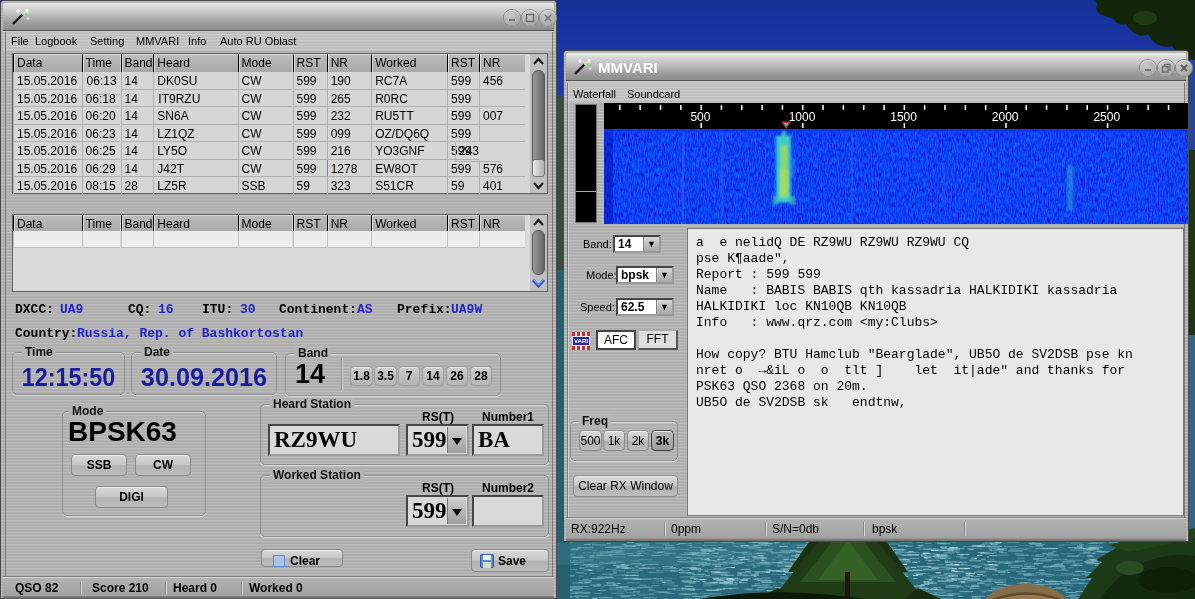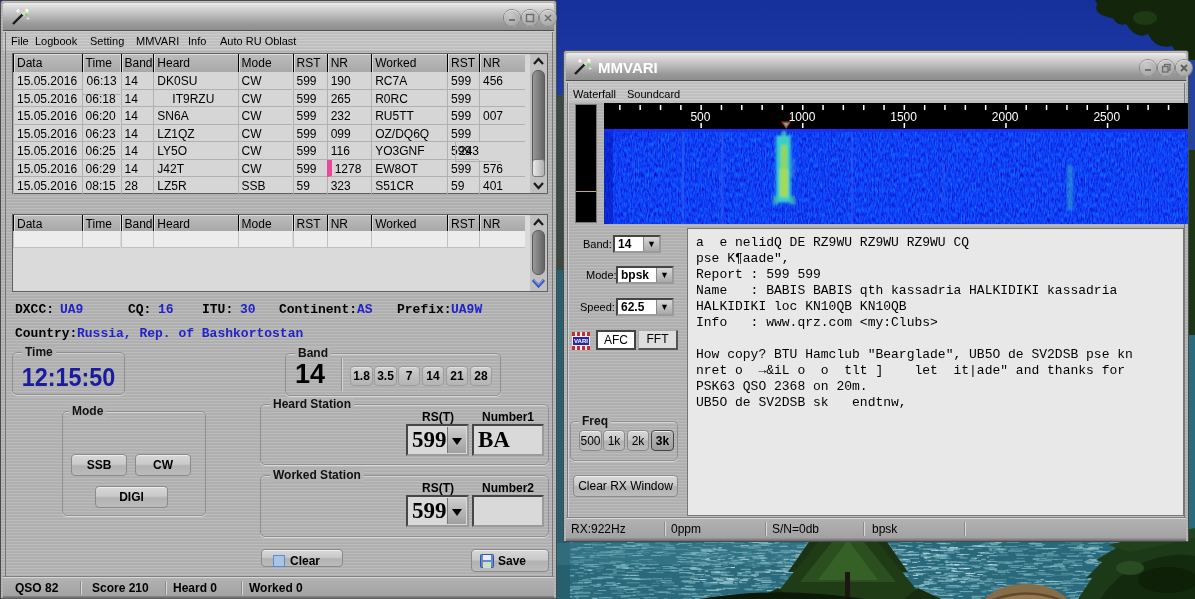--- a/index.html
+++ b/index.html
@@ -1895,21 +1895,21 @@
       <div style="position:absolute;left:140.3px;top:18px;width:84.29999999999998px;height:17.5px;border-left:1px solid #b0b0b0;border-bottom:1px solid #b0b0b0;font:12px 'Liberation Sans';padding:2px 0 0 3px;overflow:hidden">DK0SU</div>
       <div style="position:absolute;left:224.6px;top:18px;width:54.900000000000006px;height:17.5px;border-left:1px solid #b0b0b0;border-bottom:1px solid #b0b0b0;font:12px 'Liberation Sans';padding:2px 0 0 3px;overflow:hidden">CW</div>
       <div style="position:absolute;left:279.5px;top:18px;width:34.19999999999999px;height:17.5px;border-left:1px solid #b0b0b0;border-bottom:1px solid #b0b0b0;font:12px 'Liberation Sans';padding:2px 0 0 3px;overflow:hidden">599</div>
       <div style="position:absolute;left:313.7px;top:18px;width:44.5px;height:17.5px;border-left:1px solid #b0b0b0;border-bottom:1px solid #b0b0b0;font:12px 'Liberation Sans';padding:2px 0 0 3px;overflow:hidden">190</div>
       <div style="position:absolute;left:358.2px;top:18px;width:75.90000000000003px;height:17.5px;border-left:1px solid #b0b0b0;border-bottom:1px solid #b0b0b0;font:12px 'Liberation Sans';padding:2px 0 0 3px;overflow:hidden">RC7A</div>
       <div style="position:absolute;left:434.1px;top:18px;width:31.899999999999977px;height:17.5px;border-left:1px solid #b0b0b0;border-bottom:1px solid #b0b0b0;font:12px 'Liberation Sans';padding:2px 0 0 3px;overflow:hidden">599</div>
       <div style="position:absolute;left:466px;top:18px;width:46px;height:17.5px;border-left:1px solid #b0b0b0;border-bottom:1px solid #b0b0b0;font:12px 'Liberation Sans';padding:2px 0 0 3px;overflow:hidden">456</div>
       <div style="position:absolute;left:0px;top:35.5px;width:68.6px;height:17.5px;border-left:1px solid #b0b0b0;border-bottom:1px solid #b0b0b0;font:12px 'Liberation Sans';padding:2px 0 0 3px;overflow:hidden">15.05.2016</div>
       <div style="position:absolute;left:68.6px;top:35.5px;width:38.900000000000006px;height:17.5px;border-left:1px solid #b0b0b0;border-bottom:1px solid #b0b0b0;font:12px 'Liberation Sans';padding:2px 0 0 3px;overflow:hidden">06:18</div>
       <div style="position:absolute;left:107.5px;top:35.5px;width:32.80000000000001px;height:17.5px;border-left:1px solid #b0b0b0;border-bottom:1px solid #b0b0b0;font:12px 'Liberation Sans';padding:2px 0 0 3px;overflow:hidden">14</div>
-      <div style="position:absolute;left:140.3px;top:35.5px;width:84.29999999999998px;height:17.5px;border-left:1px solid #b0b0b0;border-bottom:1px solid #b0b0b0;font:12px 'Liberation Sans';padding:2px 0 0 18px;overflow:hidden">IT9RZU</div>
+      <div style="position:absolute;left:140.3px;top:35.5px;width:84.29999999999998px;height:17.5px;border-left:1px solid #b0b0b0;border-bottom:1px solid #b0b0b0;font:12px 'Liberation Sans';padding:2px 0 0 4px;overflow:hidden">IT9RZU</div>
       <div style="position:absolute;left:224.6px;top:35.5px;width:54.900000000000006px;height:17.5px;border-left:1px solid #b0b0b0;border-bottom:1px solid #b0b0b0;font:12px 'Liberation Sans';padding:2px 0 0 3px;overflow:hidden">CW</div>
       <div style="position:absolute;left:279.5px;top:35.5px;width:34.19999999999999px;height:17.5px;border-left:1px solid #b0b0b0;border-bottom:1px solid #b0b0b0;font:12px 'Liberation Sans';padding:2px 0 0 3px;overflow:hidden">599</div>
       <div style="position:absolute;left:313.7px;top:35.5px;width:44.5px;height:17.5px;border-left:1px solid #b0b0b0;border-bottom:1px solid #b0b0b0;font:12px 'Liberation Sans';padding:2px 0 0 3px;overflow:hidden">265</div>
       <div style="position:absolute;left:358.2px;top:35.5px;width:75.90000000000003px;height:17.5px;border-left:1px solid #b0b0b0;border-bottom:1px solid #b0b0b0;font:12px 'Liberation Sans';padding:2px 0 0 3px;overflow:hidden">R0RC</div>
       <div style="position:absolute;left:434.1px;top:35.5px;width:31.899999999999977px;height:17.5px;border-left:1px solid #b0b0b0;border-bottom:1px solid #b0b0b0;font:12px 'Liberation Sans';padding:2px 0 0 3px;overflow:hidden">599</div>
       <div style="position:absolute;left:466px;top:35.5px;width:46px;height:17.5px;border-left:1px solid #b0b0b0;border-bottom:1px solid #b0b0b0;font:12px 'Liberation Sans';padding:2px 0 0 3px;overflow:hidden"></div>
       <div style="position:absolute;left:0px;top:53px;width:68.6px;height:17.5px;border-left:1px solid #b0b0b0;border-bottom:1px solid #b0b0b0;font:12px 'Liberation Sans';padding:2px 0 0 3px;overflow:hidden">15.05.2016</div>
       <div style="position:absolute;left:68.6px;top:53px;width:38.900000000000006px;height:17.5px;border-left:1px solid #b0b0b0;border-bottom:1px solid #b0b0b0;font:12px 'Liberation Sans';padding:2px 0 0 3px;overflow:hidden">06:20</div>
       <div style="position:absolute;left:107.5px;top:53px;width:32.80000000000001px;height:17.5px;border-left:1px solid #b0b0b0;border-bottom:1px solid #b0b0b0;font:12px 'Liberation Sans';padding:2px 0 0 3px;overflow:hidden">14</div>
       <div style="position:absolute;left:140.3px;top:53px;width:84.29999999999998px;height:17.5px;border-left:1px solid #b0b0b0;border-bottom:1px solid #b0b0b0;font:12px 'Liberation Sans';padding:2px 0 0 3px;overflow:hidden">SN6A</div>
@@ -1928,31 +1928,31 @@
       <div style="position:absolute;left:313.7px;top:70.5px;width:44.5px;height:17.5px;border-left:1px solid #b0b0b0;border-bottom:1px solid #b0b0b0;font:12px 'Liberation Sans';padding:2px 0 0 3px;overflow:hidden">099</div>
       <div style="position:absolute;left:358.2px;top:70.5px;width:75.90000000000003px;height:17.5px;border-left:1px solid #b0b0b0;border-bottom:1px solid #b0b0b0;font:12px 'Liberation Sans';padding:2px 0 0 3px;overflow:hidden">OZ/DQ6Q</div>
       <div style="position:absolute;left:434.1px;top:70.5px;width:31.899999999999977px;height:17.5px;border-left:1px solid #b0b0b0;border-bottom:1px solid #b0b0b0;font:12px 'Liberation Sans';padding:2px 0 0 3px;overflow:hidden">599</div>
       <div style="position:absolute;left:466px;top:70.5px;width:46px;height:17.5px;border-left:1px solid #b0b0b0;border-bottom:1px solid #b0b0b0;font:12px 'Liberation Sans';padding:2px 0 0 3px;overflow:hidden"></div>
       <div style="position:absolute;left:0px;top:88px;width:68.6px;height:17.5px;border-left:1px solid #b0b0b0;border-bottom:1px solid #b0b0b0;font:12px 'Liberation Sans';padding:2px 0 0 3px;overflow:hidden">15.05.2016</div>
       <div style="position:absolute;left:68.6px;top:88px;width:38.900000000000006px;height:17.5px;border-left:1px solid #b0b0b0;border-bottom:1px solid #b0b0b0;font:12px 'Liberation Sans';padding:2px 0 0 3px;overflow:hidden">06:25</div>
       <div style="position:absolute;left:107.5px;top:88px;width:32.80000000000001px;height:17.5px;border-left:1px solid #b0b0b0;border-bottom:1px solid #b0b0b0;font:12px 'Liberation Sans';padding:2px 0 0 3px;overflow:hidden">14</div>
       <div style="position:absolute;left:140.3px;top:88px;width:84.29999999999998px;height:17.5px;border-left:1px solid #b0b0b0;border-bottom:1px solid #b0b0b0;font:12px 'Liberation Sans';padding:2px 0 0 3px;overflow:hidden">LY5O</div>
       <div style="position:absolute;left:224.6px;top:88px;width:54.900000000000006px;height:17.5px;border-left:1px solid #b0b0b0;border-bottom:1px solid #b0b0b0;font:12px 'Liberation Sans';padding:2px 0 0 3px;overflow:hidden">CW</div>
       <div style="position:absolute;left:279.5px;top:88px;width:34.19999999999999px;height:17.5px;border-left:1px solid #b0b0b0;border-bottom:1px solid #b0b0b0;font:12px 'Liberation Sans';padding:2px 0 0 3px;overflow:hidden">599</div>
-      <div style="position:absolute;left:313.7px;top:88px;width:44.5px;height:17.5px;border-left:1px solid #b0b0b0;border-bottom:1px solid #b0b0b0;font:12px 'Liberation Sans';padding:2px 0 0 3px;overflow:hidden">116</div>
+      <div style="position:absolute;left:313.7px;top:88px;width:44.5px;height:17.5px;border-left:1px solid #b0b0b0;border-bottom:1px solid #b0b0b0;font:12px 'Liberation Sans';padding:2px 0 0 3px;overflow:hidden">216</div>
       <div style="position:absolute;left:358.2px;top:88px;width:75.90000000000003px;height:17.5px;border-left:1px solid #b0b0b0;border-bottom:1px solid #b0b0b0;font:12px 'Liberation Sans';padding:2px 0 0 3px;overflow:hidden">YO3GNF</div>
       <div style="position:absolute;left:434.1px;top:88px;width:31.899999999999977px;height:17.5px;border-left:1px solid #b0b0b0;border-bottom:1px solid #b0b0b0;font:12px 'Liberation Sans';padding:2px 0 0 3px;overflow:hidden">599</div>
       <div style="position:absolute;left:442px;top:88px;width:46px;height:17.5px;border-left:1px solid #b0b0b0;border-bottom:1px solid #b0b0b0;font:12px 'Liberation Sans';padding:2px 0 17px 3px;overflow:hidden">243</div>
       <div style="position:absolute;left:0px;top:105.5px;width:68.6px;height:17.5px;border-left:1px solid #b0b0b0;border-bottom:1px solid #b0b0b0;font:12px 'Liberation Sans';padding:2px 0 0 3px;overflow:hidden">15.05.2016</div>
       <div style="position:absolute;left:68.6px;top:105.5px;width:38.900000000000006px;height:17.5px;border-left:1px solid #b0b0b0;border-bottom:1px solid #b0b0b0;font:12px 'Liberation Sans';padding:2px 0 0 3px;overflow:hidden">06:29</div>
       <div style="position:absolute;left:107.5px;top:105.5px;width:32.80000000000001px;height:17.5px;border-left:1px solid #b0b0b0;border-bottom:1px solid #b0b0b0;font:12px 'Liberation Sans';padding:2px 0 0 3px;overflow:hidden">14</div>
       <div style="position:absolute;left:140.3px;top:105.5px;width:84.29999999999998px;height:17.5px;border-left:1px solid #b0b0b0;border-bottom:1px solid #b0b0b0;font:12px 'Liberation Sans';padding:2px 0 0 3px;overflow:hidden">J42T</div>
       <div style="position:absolute;left:224.6px;top:105.5px;width:54.900000000000006px;height:17.5px;border-left:1px solid #b0b0b0;border-bottom:1px solid #b0b0b0;font:12px 'Liberation Sans';padding:2px 0 0 3px;overflow:hidden">CW</div>
       <div style="position:absolute;left:279.5px;top:105.5px;width:34.19999999999999px;height:17.5px;border-left:1px solid #b0b0b0;border-bottom:1px solid #b0b0b0;font:12px 'Liberation Sans';padding:2px 0 0 3px;overflow:hidden">599</div>
-      <div style="position:absolute;left:313.7px;top:105.5px;width:44.5px;height:17.5px;border-left:5px solid #ec4899;border-bottom:1px solid #b0b0b0;font:12px 'Liberation Sans';padding:2px 0 0 3px;overflow:hidden">1278</div>
+      <div style="position:absolute;left:313.7px;top:105.5px;width:44.5px;height:17.5px;border-left:1px solid #ec4899;border-bottom:1px solid #b0b0b0;font:12px 'Liberation Sans';padding:2px 0 0 3px;overflow:hidden">1278</div>
       <div style="position:absolute;left:358.2px;top:105.5px;width:75.90000000000003px;height:17.5px;border-left:1px solid #b0b0b0;border-bottom:1px solid #b0b0b0;font:12px 'Liberation Sans';padding:2px 0 0 3px;overflow:hidden">EW8OT</div>
       <div style="position:absolute;left:434.1px;top:105.5px;width:31.899999999999977px;height:17.5px;border-left:1px solid #b0b0b0;border-bottom:1px solid #b0b0b0;font:12px 'Liberation Sans';padding:2px 0 0 3px;overflow:hidden">599</div>
       <div style="position:absolute;left:466px;top:105.5px;width:46px;height:17.5px;border-left:1px solid #b0b0b0;border-bottom:1px solid #b0b0b0;font:12px 'Liberation Sans';padding:2px 0 0 3px;overflow:hidden">576</div>
       <div style="position:absolute;left:0px;top:123px;width:68.6px;height:17.5px;border-left:1px solid #b0b0b0;border-bottom:1px solid #b0b0b0;font:12px 'Liberation Sans';padding:2px 0 0 3px;overflow:hidden">15.05.2016</div>
       <div style="position:absolute;left:68.6px;top:123px;width:38.900000000000006px;height:17.5px;border-left:1px solid #b0b0b0;border-bottom:1px solid #b0b0b0;font:12px 'Liberation Sans';padding:2px 0 0 3px;overflow:hidden">08:15</div>
       <div style="position:absolute;left:107.5px;top:123px;width:32.80000000000001px;height:17.5px;border-left:1px solid #b0b0b0;border-bottom:1px solid #b0b0b0;font:12px 'Liberation Sans';padding:2px 0 0 3px;overflow:hidden">28</div>
       <div style="position:absolute;left:140.3px;top:123px;width:84.29999999999998px;height:17.5px;border-left:1px solid #b0b0b0;border-bottom:1px solid #b0b0b0;font:12px 'Liberation Sans';padding:2px 0 0 3px;overflow:hidden">LZ5R</div>
       <div style="position:absolute;left:224.6px;top:123px;width:54.900000000000006px;height:17.5px;border-left:1px solid #b0b0b0;border-bottom:1px solid #b0b0b0;font:12px 'Liberation Sans';padding:2px 0 0 3px;overflow:hidden">SSB</div>
       <div style="position:absolute;left:279.5px;top:123px;width:34.19999999999999px;height:17.5px;border-left:1px solid #b0b0b0;border-bottom:1px solid #b0b0b0;font:12px 'Liberation Sans';padding:2px 0 0 3px;overflow:hidden">59</div>
       <div style="position:absolute;left:313.7px;top:123px;width:44.5px;height:17.5px;border-left:1px solid #b0b0b0;border-bottom:1px solid #b0b0b0;font:12px 'Liberation Sans';padding:2px 0 0 3px;overflow:hidden">323</div>
@@ -2018,41 +2018,47 @@
  </div>
  <div class="mono" style="position:absolute;top:325px;left:0;font-weight:bold;font-size:13px">
   <span style="position:absolute;left:14px;color:#000">Country:</span>
       <span style="position:absolute;left:76px;color:#2222c8;white-space:nowrap">Russia, Rep. of Bashkortostan</span>
  </div>
 
  <div class="gbox" style="left:11px;top:351px;width:113px;height:43px">
   <div class="glab" style="left:9px">Time</div>
   <div style="position:absolute;left:0;top:9px;width:100%;text-align:center;font:bold 26px 'Liberation Sans';color:#1b1b9e;transform:scale(0.9,1)">12:15:50</div>
  </div>
+ <div class="gbox" style="left:130px;top:351px;width:146px;height:43px">
+  <div class="glab" style="left:9px">Date</div>
+  <div style="position:absolute;left:0;top:9px;width:100%;text-align:center;font:bold 26px 'Liberation Sans';color:#1b1b9e;transform:scale(0.97,1)">30.09.2016</div>
+ </div>
  <div class="gbox" style="left:284px;top:352px;width:216px;height:43px">
   <div class="glab" style="left:9px">Band</div>
   <div style="position:absolute;left:9px;top:5px;font:bold 27px 'Liberation Sans';color:#000">14</div>
   <div style="position:absolute;left:55px;top:4px;bottom:4px;width:2px;border-left:1px solid #8f8f8f;border-right:1px solid #d5d5d5"></div>
   <div class="btn flat" style="left:64px;top:12px;width:23px;height:20px;line-height:19px;font-size:12px">1.8</div>
   <div class="btn flat" style="left:88px;top:12px;width:23px;height:20px;line-height:19px;font-size:12px">3.5</div>
   <div class="btn flat" style="left:112px;top:12px;width:22px;height:20px;line-height:19px;font-size:12px">7</div>
   <div class="btn flat" style="left:136px;top:12px;width:22px;height:20px;line-height:19px;font-size:12px">14</div>
-  <div class="btn flat" style="left:160px;top:12px;width:22px;height:20px;line-height:19px;font-size:12px">21</div>
+  <div class="btn flat" style="left:160px;top:12px;width:22px;height:20px;line-height:19px;font-size:12px">26</div>
   <div class="btn flat" style="left:184px;top:12px;width:22px;height:20px;line-height:19px;font-size:12px">28</div>
  </div>
 
  <div class="gbox" style="left:61px;top:410px;width:144px;height:105px">
   <div class="glab" style="left:6px">Mode</div>
+  <div style="position:absolute;left:5px;top:4px;font:bold 28px 'Liberation Sans';letter-spacing:0px;color:#000">BPSK63</div>
   <div class="btn" style="left:8px;top:42px;width:56px;height:22px;line-height:21px">SSB</div>
   <div class="btn" style="left:72px;top:42px;width:56px;height:22px;line-height:21px">CW</div>
   <div class="btn" style="left:32px;top:74px;width:73px;height:22px;line-height:21px">DIGI</div>
  </div>
 
  <div class="gbox" style="left:259px;top:403px;width:289px;height:61px">
   <div class="glab" style="left:9px">Heard Station</div>
+  <div class="edit" style="left:7px;top:19px;width:132px;height:32px;padding:0 0 0 4px">RZ9WU</div>
   <div style="position:absolute;left:161px;top:5px;font:bold 12px 'Liberation Sans'">RS(T)</div>
   <div class="edit" style="left:145px;top:19px;width:63px;height:32px;padding:0 0 0 4px">599<span style="position:absolute;right:1px;top:1px;bottom:1px;width:19px;background:linear-gradient(180deg,#cfcfcf,#9f9f9f);border-left:1px solid #777">
           <span style="position:absolute;left:4px;top:11px;width:0;height:0;border-left:5.5px solid transparent;border-right:5.5px solid transparent;border-top:7px solid #000"></span>
         </span></div>
   <div style="position:absolute;left:221px;top:5px;font:bold 12px 'Liberation Sans'">Number1</div>
   <div class="edit" style="left:211px;top:19px;width:72px;height:32px;padding:0 0 0 4px">BA</div>
  </div>
 
  <div class="gbox" style="left:259px;top:474px;width:289px;height:62px">
   <div class="glab" style="left:9px">Worked Station</div>

